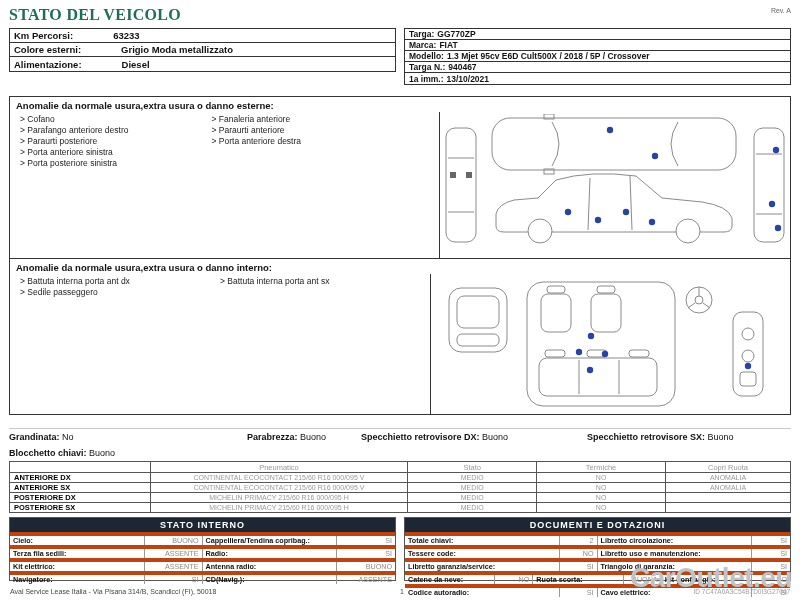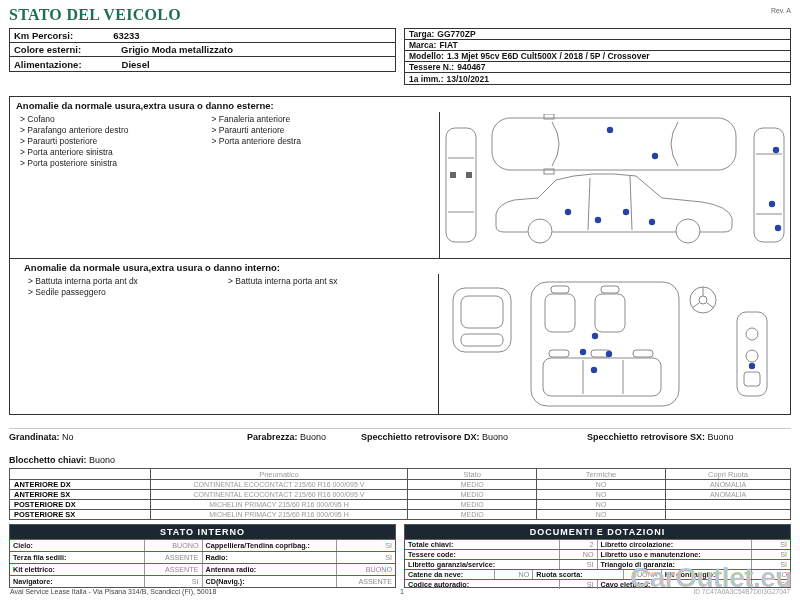--- a/index.html
+++ b/index.html
@@ -19,54 +19,54 @@
   .info-row { display:flex; gap:8px; margin-top:4px; align-items:flex-start; }
   .info-table { flex:1; border:1px solid #333; }
   .irow { display:flex; gap:3px; border-bottom:1px solid #333; padding:0 4px; white-space:nowrap; overflow:hidden; align-items:center; }
   .irow:last-child { border-bottom:0; }
   .lg .irow { font-size:9.5px; height:14px;gap:40px; }
   .sm .irow { font-size:8.5px; height:11px; }
   .il,.iv { font-weight:bold; }
 
   
   .section { border:1px solid #333; margin-top:11px; }
-  .section + .section { margin-top:-1px;padding-left:8px; }
+  .section + .section { margin-top:-1px; }
   .section-header { font-size:9.5px; font-weight:bold; padding:3px 6px 1px; }
   .section-body { display:flex; }
   #sec-ext .section-body { height:146px;gap:26px; }
   #sec-int .section-body { height:140px; }
   .damage-cols { width:420px; display:flex; padding:2px 10px; font-size:8.5px; line-height:11px; color:#222; }
   .dcol { width:50%; }
   .diagram { flex:1; border-left:1px solid #333; display:flex; align-items:center; justify-content:center; }
 
   .diagram svg rect, .diagram svg circle, .diagram svg path, .diagram svg line
     { stroke:#8a8a8a; fill:none; stroke-width:1; }
   .diagram svg .dot   { fill:#2743a6; stroke:none; }
   .diagram svg .solid { fill:#666;    stroke:none; }
   .diagram svg .wheel { fill:#fff; }
 
   
   .cond { margin-top:13px; border-top:1px solid #c9c9c9; padding-top:3px; font-size:9px; }
   .cond-l1 { display:flex; }
   .ci { white-space:nowrap; }
   .ci b { font-weight:bold; }
   .c0 { width:238px; } .c1 { width:114px; } .c2 { width:226px; }
-  .cond-l2 { margin-top:13px; }
+  .cond-l2 { margin-top:6px; }
 
   
   .tires { width:100%; border-collapse:collapse; margin-top:3px; table-layout:fixed; }
   .tires th { font-size:7.5px; color:#999; font-weight:normal; border:1px solid #555; height:11px; }
   .tires td { font-size:7px; color:#999; border:1px solid #555; height:10px; text-align:center; overflow:hidden; white-space:nowrap; }
   .tires td.rowname { color:#000; font-weight:bold; text-align:left; padding-left:4px; font-size:7.5px; }
 
   
   .bottom { display:flex; gap:8px; margin-top:4px; height:64px; }
   .btable { flex:1; border:1px solid #555; display:flex; flex-direction:column; }
   .bt-header { background:#1c2733; color:#fff; font-size:9px; font-weight:bold; text-align:center; letter-spacing:1px; padding:2px 12px; }
-  .brow { flex:1; display:flex; border-top:1px solid #c2410c; font-size:7.2px; }
+  .brow { flex:1; display:flex; border-top:4px solid #c2410c; font-size:7.2px; }
   .bl { font-weight:bold; padding:0 3px; flex:1; border-right:1px solid #999; display:flex; align-items:center; white-space:nowrap; overflow:hidden; }
   .bv { color:#8a8a8a; padding:0 3px; display:flex; align-items:center; justify-content:flex-end; border-right:1px solid #999; }
   .brow .bv:last-child { border-right:0; }
   .interno .bv { width:58px; }
   .docs .bv { width:38px; }
 
   
   .footer { position:absolute; left:10px; right:10px; bottom:5px; height:12px; font-size:7px; color:#444; }
   .addr { position:absolute; left:0; bottom:0; }
   .pnum { position:absolute; left:50%; bottom:0; }
@@ -105,21 +105,21 @@
       </div>
       <div class="irow">
         <span class="il">Marca:</span>
         <span class="iv">FIAT</span>
       </div>
       <div class="irow">
         <span class="il">Modello:</span>
         <span class="iv">1.3 Mjet 95cv E6D Cult500X / 2018 / 5P / Crossover</span>
       </div>
       <div class="irow">
-        <span class="il">Tessere N.:</span>
+        <span class="il">Targa N.:</span>
         <span class="iv">940467</span>
       </div>
       <div class="irow">
         <span class="il">1a imm.:</span>
         <span class="iv">13/10/2021</span>
       </div>
     </div>
   </div>
 
   <div class="section" id="sec-ext">

